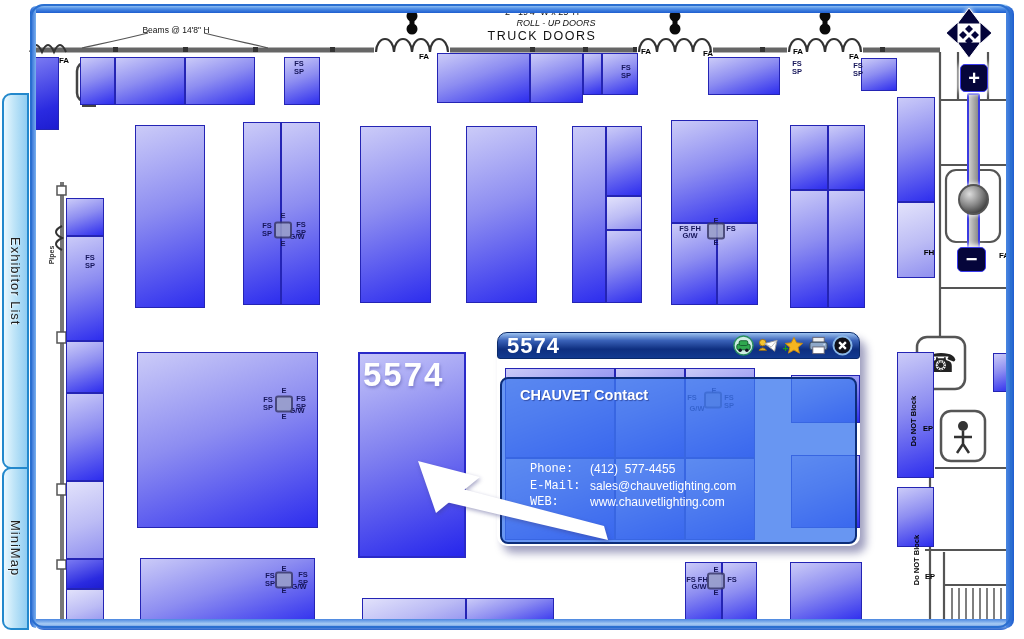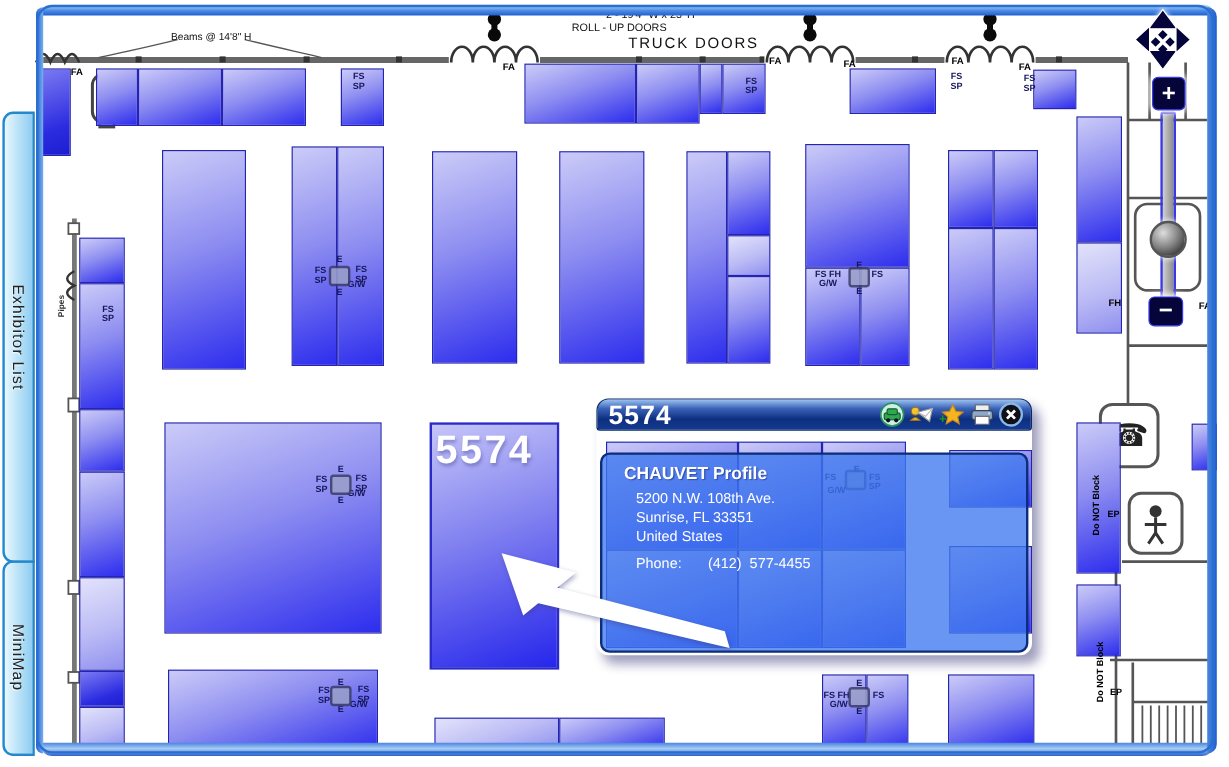--- a/index.html
+++ b/index.html
@@ -39,21 +39,21 @@
   .tab{height:19px;padding:0 13px;border:2px solid #0a2a6e;border-bottom:none;border-radius:7px 7px 0 0;
        font-size:11px;color:#fff;display:flex;align-items:center;justify-content:center;
        background:linear-gradient(#4a7ee6,#3a6ad8);cursor:pointer;}
   .tab.active{background:linear-gradient(#9abef6,#5a90ee);}
   #popup-body{position:absolute;left:3px;right:3px;top:45px;bottom:2px;background:rgba(62,120,238,.78);
        border:2px solid #0c2d7a;border-radius:8px;color:#fff;}
   #company{position:absolute;left:18px;top:8px;font-size:14.5px;font-weight:bold;text-shadow:1px 1px 1px rgba(0,0,60,.4);}
   #address{position:absolute;left:28px;top:28px;font-size:12px;line-height:16px;}
   #fields{position:absolute;left:28px;top:82px;font-size:12px;}
   .frow{display:flex;height:16.5px;align-items:center;}
-  .fl{width:60px;}
+  .fl{width:60px;font-family:Liberation Mono, monospace;}
   .fv{white-space:pre;}
   
   #arrow-svg{position:absolute;left:0;top:0;z-index:7;pointer-events:none;}
   
   .fbar{position:absolute;z-index:8;}
   #f-top{left:33px;top:4px;width:979px;height:9px;border-radius:12px 12px 0 0;
          background:linear-gradient(#b8defa,#4a8ae4 55%,#1e5ecf);}
   #f-bottom{left:33px;top:619px;width:979px;height:11px;border-radius:0 0 12px 12px;
          background:linear-gradient(#4a86e0,#a8ccf4 45%,#2a62cc);}
   #f-right{left:1006px;top:6px;width:8px;height:622px;border-radius:0 10px 10px 0;
@@ -303,22 +303,22 @@
       <div class="maplabel vert" style="left: 52px; top: 255px; font-size: 7px; color: rgb(51, 51, 51);">Pipes</div>
       <div class="uicon" style="left: 283px; top: 230px;"></div>
       <div class="uicon" style="left: 284px; top: 404px;"></div>
       <div class="uicon" style="left: 716px; top: 231px;"></div>
       <div class="uicon" style="left: 713px; top: 400px;"></div>
       <div class="uicon" style="left: 284px; top: 580px;"></div>
       <div class="uicon" style="left: 716px; top: 581px;"></div>
     </div>
 
   <div class="note" style="left:542px;top:7px;font-size:9px;">2 - 19'4" W x 25' H</div>
-  <div class="note" style="left:516px;top:18px;font-size:9px;">ROLL - UP DOORS</div>
-  <div class="note" style="left:542px;top:29px;font-size:12.5px;letter-spacing:1.5px;margin-left:36px;">TRUCK DOORS</div>
+  <div class="note" style="left:556px;top:18px;font-size:9px;font-style:italic;">ROLL - UP DOORS</div>
+  <div class="note" style="left:542px;top:29px;font-size:12.5px;letter-spacing:1.5px;">TRUCK DOORS</div>
   <div class="note" style="left:176px;top:25px;font-size:8.5px;">Beams @ 14'8" H</div>
 
   <div id="popup">
     <div id="popup-header">
       <span id="popup-title">5574</span>
       <span id="popup-icons">
         <svg class="hicon" viewBox="0 0 22 22">
           <circle cx="11" cy="11" r="10" fill="#cfeee4" stroke="#2a9060" stroke-width="1.5"></circle>
           <rect x="4" y="9.5" width="14" height="6" rx="2" fill="#2fa84f" stroke="#156030"></rect>
           <rect x="6.5" y="6" width="9" height="5" rx="1.5" fill="#2fa84f" stroke="#156030"></rect>
@@ -341,30 +341,33 @@
           <rect x="5" y="11.5" width="12" height="7" fill="#fff" stroke="#667"></rect>
           <circle cx="17" cy="9" r="1" fill="#cde"></circle>
         </svg>
         <svg class="hicon" viewBox="0 0 22 22">
           <circle cx="11" cy="11" r="9.5" fill="#101018" stroke="#8ab8e8" stroke-width="2"></circle>
           <path d="M7.5,7.5 L14.5,14.5 M14.5,7.5 L7.5,14.5" stroke="#fff" stroke-width="2.4"></path>
         </svg>
       </span>
     </div>
     <div id="popup-body">
-      <div id="company">CHAUVET Profile</div>
-      <div id="address">
-        <div>5200 N.W. 108th Ave.</div>
-        <div>Sunrise, FL 33351</div>
-        <div>United States</div>
-      </div>
+      <div id="company">CHAUVET Contact</div>
       <div id="fields">
         <div class="frow">
             <span class="fl">Phone:</span>
             <span class="fv">(412)  577-4455</span>
+          </div>
+        <div class="frow">
+            <span class="fl">E-Mail:</span>
+            <span class="fv">sales@chauvetlighting.com</span>
+          </div>
+        <div class="frow">
+            <span class="fl">WEB:</span>
+            <span class="fv">www.chauvetlighting.com</span>
           </div>
       </div>
     </div>
   </div>
 
   <svg id="arrow-svg" width="1024" height="639">
     <g fill="#ffffff" style="filter:drop-shadow(1px 2px 2px rgba(60,60,130,.45));">
       <polygon points="418,461 480,477 436,513"></polygon>
       <polygon points="455,487 604,526 608,540 446,502"></polygon>
     </g>

